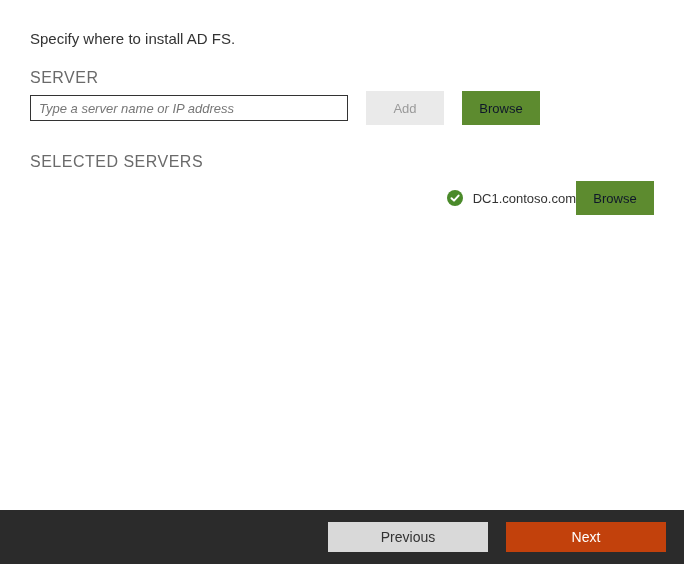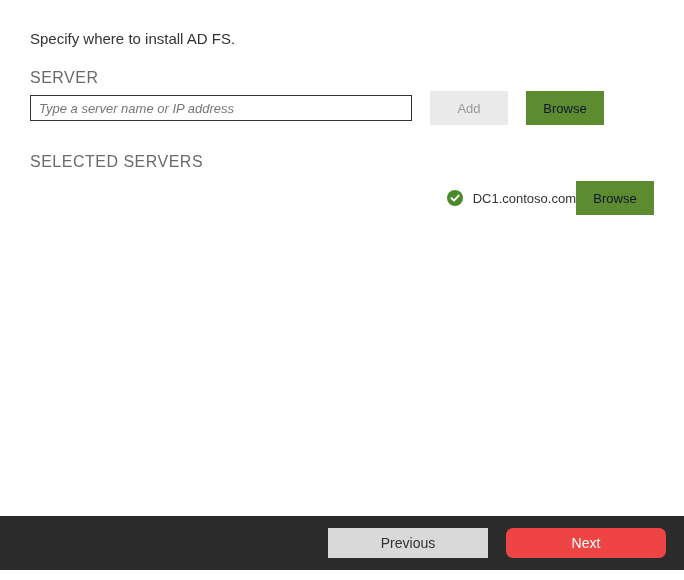--- a/index.html
+++ b/index.html
@@ -31,21 +31,21 @@
       color: #6a6a6a;
       margin-bottom: 4px;
     }
     .server-row {
       display: flex;
       align-items: center;
       gap: 18px;
       margin-bottom: 28px;
     }
     .server-input {
-      width: 382px;
+      width: 318px;
       height: 26px;
       border: 1px solid #333;
       padding: 0 8px;
       font-size: 13px;
       font-style: italic;
       color: #666;
       outline: none;
     }
     .server-input::placeholder {
       color: #777;
@@ -90,21 +90,21 @@
     }
     .selected-name {
       font-size: 13px;
       color: #333;
     }
     .remove-btn {
       min-width: 78px;
     }
     .footer {
       position: absolute;
-      bottom: 10px;
+      bottom: 16px;
       left: 0;
       right: 0;
       height: 54px;
       background: #2b2b2b;
       display: flex;
       align-items: center;
       justify-content: flex-end;
       padding-right: 18px;
       gap: 18px;
     }
@@ -114,23 +114,22 @@
       border: none;
       font-size: 14px;
       font-family: inherit;
       cursor: pointer;
     }
     .footer-prev {
       background: #d9d9d9;
       color: #333;
     }
     .footer-next {
-      background: #ef4444;
+      background: #c2410c;
       color: #fff;
-      border-radius: 7px;
     }
   </style>
 </head>
 <body>
 
 <div class="content">
   <p class="subtitle">Specify where to install AD FS.</p>
 
   <div class="field-label">SERVER</div>
   <div class="server-row">

